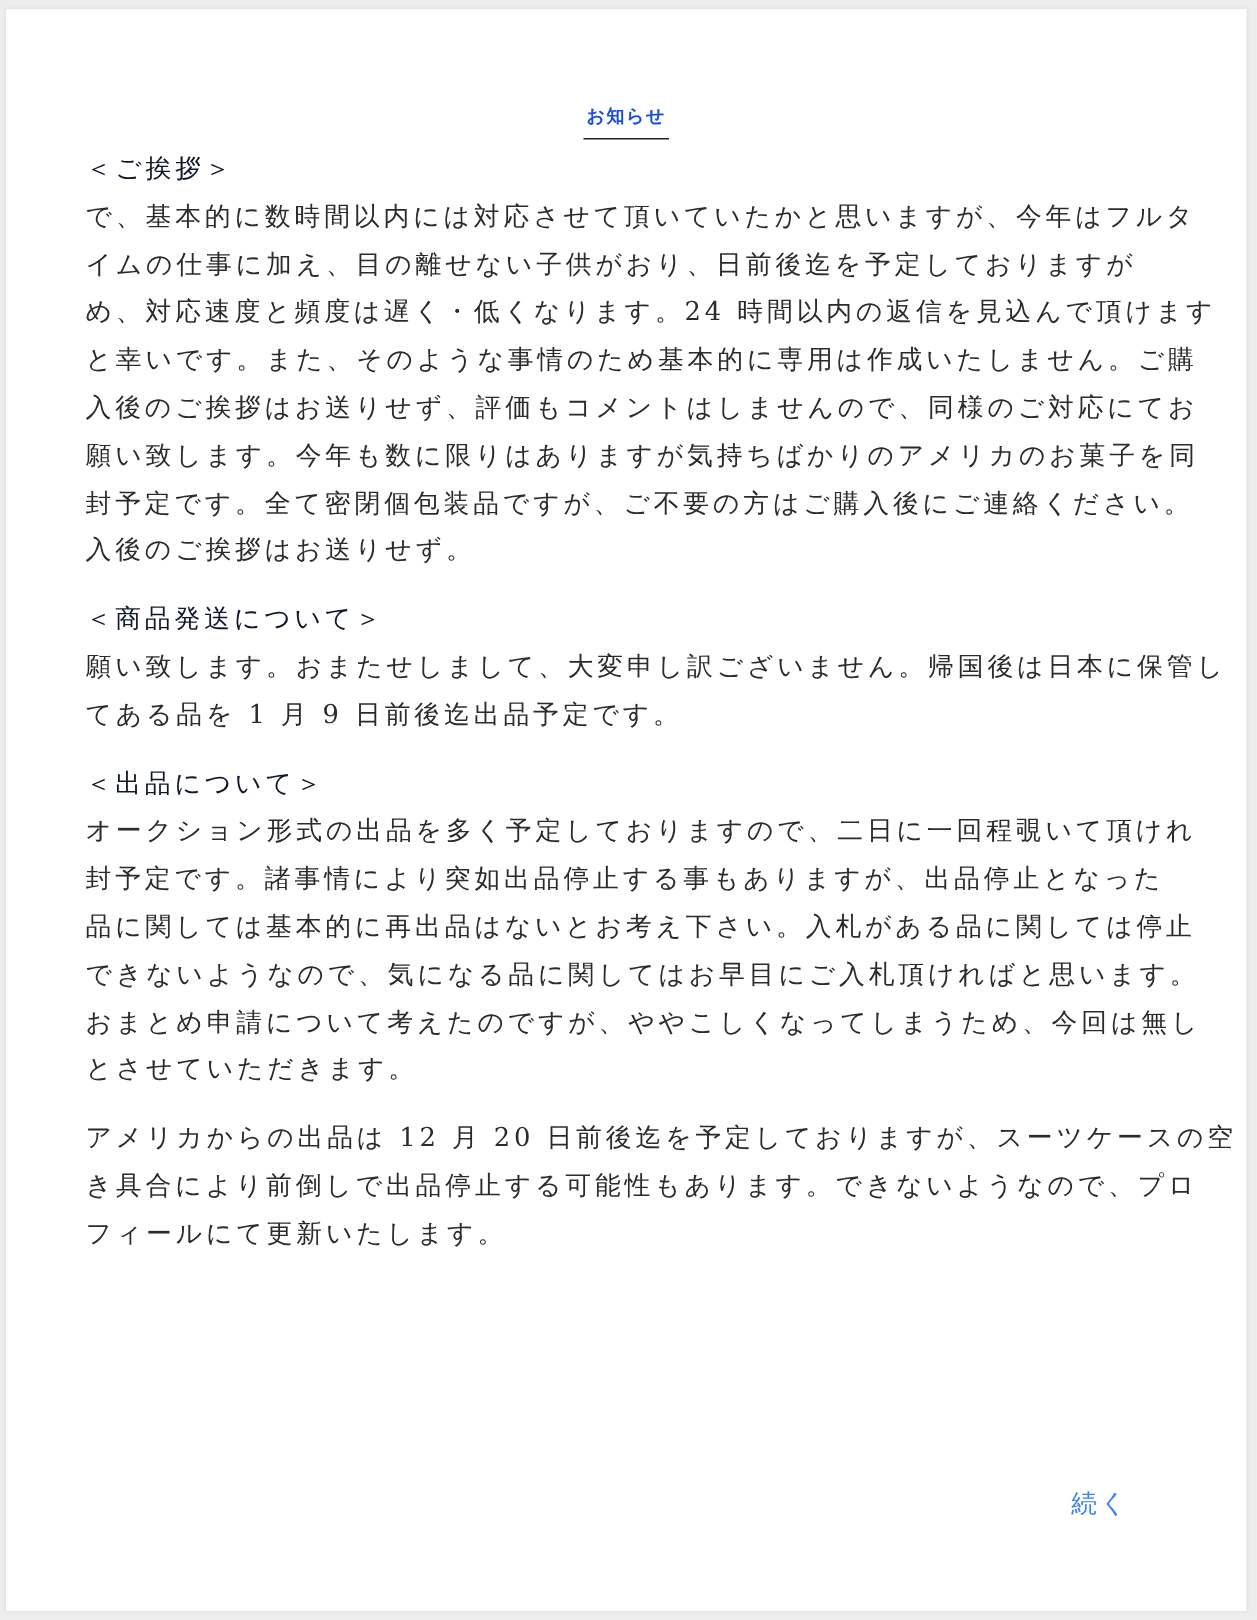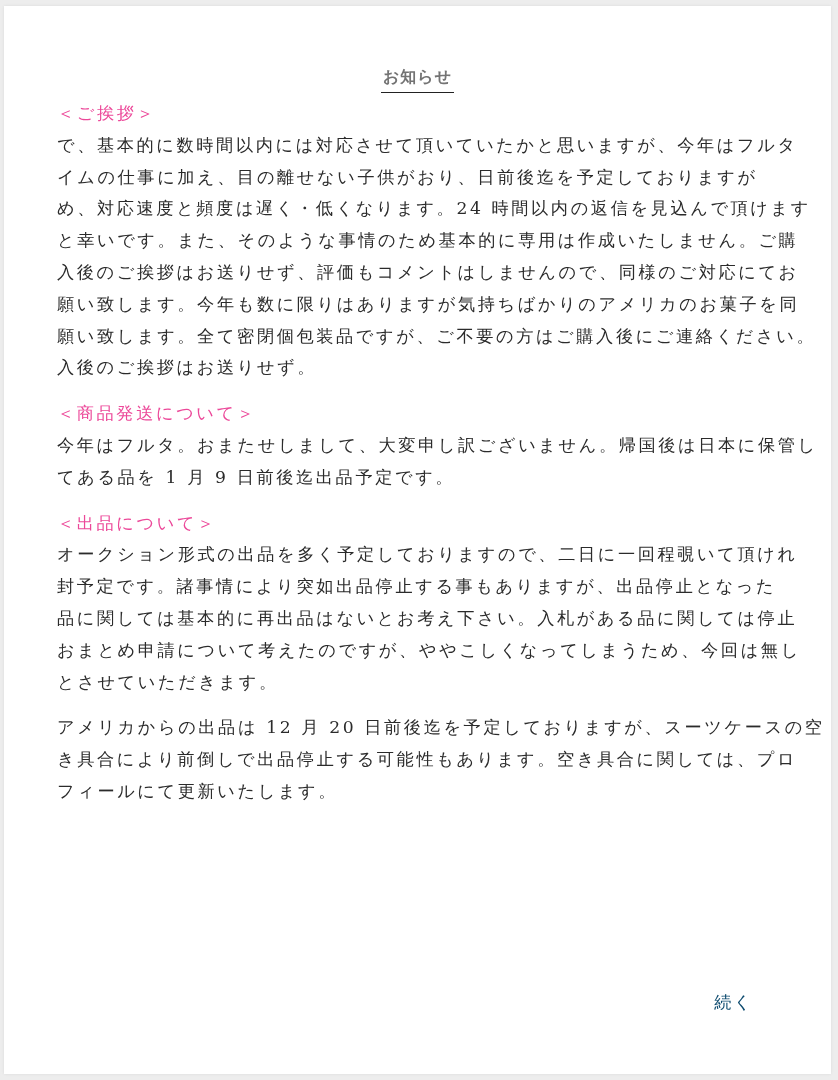--- a/index.html
+++ b/index.html
@@ -23,22 +23,22 @@
     position: absolute;
     left: 0;
     top: 58px;
     width: 100%;
     text-align: center;
   }
   .title {
     display: inline-block;
     font-family: "DejaVu Serif", "Liberation Serif", serif;
     font-weight: bold;
-    font-size: 16px;
-    color: #737373;
+    font-size: 12px;
+    color: #1d4ed8;
     letter-spacing: 1px;
     border-bottom: 1.5px solid #222;
     padding: 0 2px 2px 2px;
     line-height: 26px;
   }
   .body {
     position: absolute;
     left: 53px;
     top: 92px;
     width: 732px;
@@ -49,67 +49,68 @@
   }
   .line {
     height: 31.8px;
     line-height: 31.8px;
     white-space: nowrap;
     overflow: visible;
   }
   .gap {
     height: 14px;
   }
-  .heading { color: #ec4899; }
+  .heading { color: #0f172a; }
   .cont {
     position: absolute;
     right: 78px;
     top: 984px;
     font-family: "DejaVu Serif", "Liberation Serif", serif;
     font-size: 17.2px;
-    color: #0c4a6e;
+    color: #3b82f6;
     letter-spacing: 2px;
   }
 </style>
 </head>
 <body>
 
 <div class="page">
   <div class="title-wrap">
     <span class="title">お知らせ</span>
   </div>
 
   <div class="body">
 
     <div class="line heading">＜ご挨拶＞</div>
     <div class="line">で、基本的に数時間以内には対応させて頂いていたかと思いますが、今年はフルタ</div>
     <div class="line">イムの仕事に加え、目の離せない子供がおり、日前後迄を予定しておりますが</div>
     <div class="line">め、対応速度と頻度は遅く・低くなります。24 時間以内の返信を見込んで頂けます</div>
     <div class="line">と幸いです。また、そのような事情のため基本的に専用は作成いたしません。ご購</div>
     <div class="line">入後のご挨拶はお送りせず、評価もコメントはしませんので、同様のご対応にてお</div>
     <div class="line">願い致します。今年も数に限りはありますが気持ちばかりのアメリカのお菓子を同</div>
-    <div class="line">願い致します。全て密閉個包装品ですが、ご不要の方はご購入後にご連絡ください。</div>
+    <div class="line">封予定です。全て密閉個包装品ですが、ご不要の方はご購入後にご連絡ください。</div>
     <div class="line">入後のご挨拶はお送りせず。</div>
 
     <div class="gap"></div>
 
     <div class="line heading">＜商品発送について＞</div>
-    <div class="line">今年はフルタ。おまたせしまして、大変申し訳ございません。帰国後は日本に保管し</div>
+    <div class="line">願い致します。おまたせしまして、大変申し訳ございません。帰国後は日本に保管し</div>
     <div class="line">てある品を 1 月 9 日前後迄出品予定です。</div>
 
     <div class="gap"></div>
 
     <div class="line heading">＜出品について＞</div>
     <div class="line">オークション形式の出品を多く予定しておりますので、二日に一回程覗いて頂けれ</div>
     <div class="line">封予定です。諸事情により突如出品停止する事もありますが、出品停止となった</div>
     <div class="line">品に関しては基本的に再出品はないとお考え下さい。入札がある品に関しては停止</div>
+    <div class="line">できないようなので、気になる品に関してはお早目にご入札頂ければと思います。</div>
     <div class="line">おまとめ申請について考えたのですが、ややこしくなってしまうため、今回は無し</div>
     <div class="line">とさせていただきます。</div>
 
     <div class="gap"></div>
 
     <div class="line">アメリカからの出品は 12 月 20 日前後迄を予定しておりますが、スーツケースの空</div>
-    <div class="line">き具合により前倒しで出品停止する可能性もあります。空き具合に関しては、プロ</div>
+    <div class="line">き具合により前倒しで出品停止する可能性もあります。できないようなので、プロ</div>
     <div class="line">フィールにて更新いたします。</div>
   </div>
 
   <div class="cont">続く</div>
 </div>
 
 </body></html>

